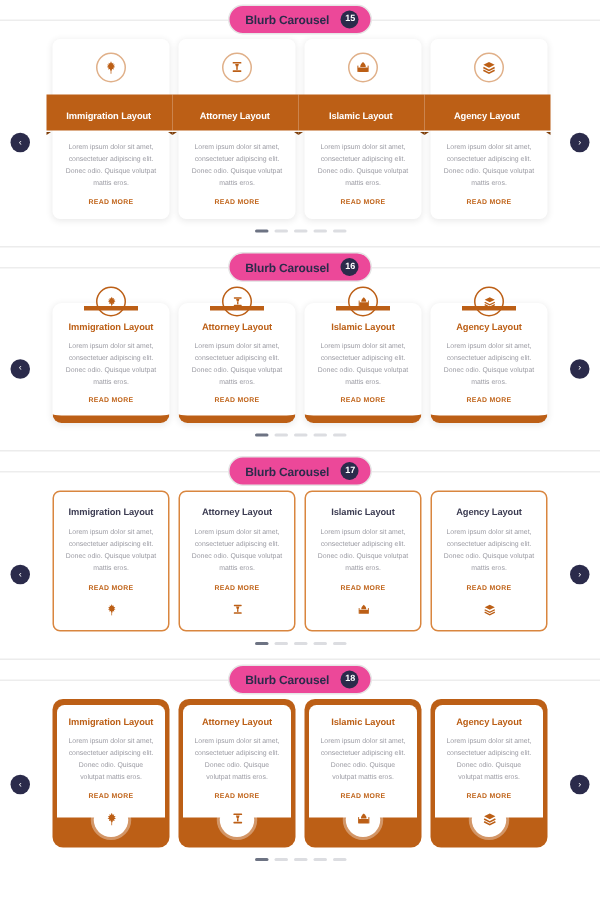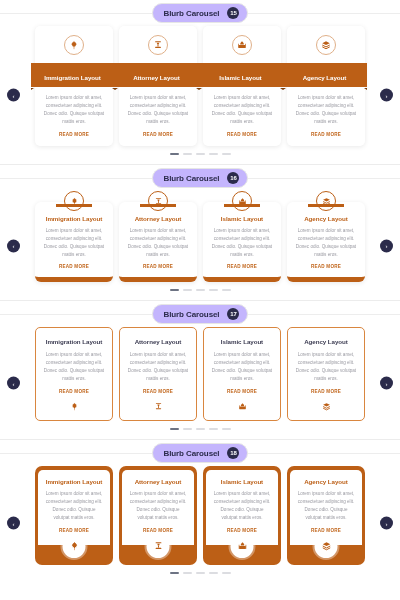--- a/index.html
+++ b/index.html
@@ -29,21 +29,21 @@
   .sec-head::before {
     content: "";
     position: absolute;
     left: 0; right: 0; top: 50%;
     height: 1px;
     background: #ededed;
   }
   .pill {
     position: relative;
     z-index: 2;
-    background: #c4b5fd;
+    background: #ec4899;
     border: 1px solid #e6e6e6;
     border-radius: 20px;
     padding: 3px 8px 3px 11px;
     display: flex;
     align-items: center;
     gap: 8px;
   }
   .pill-title {
     font-size: 8px;
     font-weight: bold;

